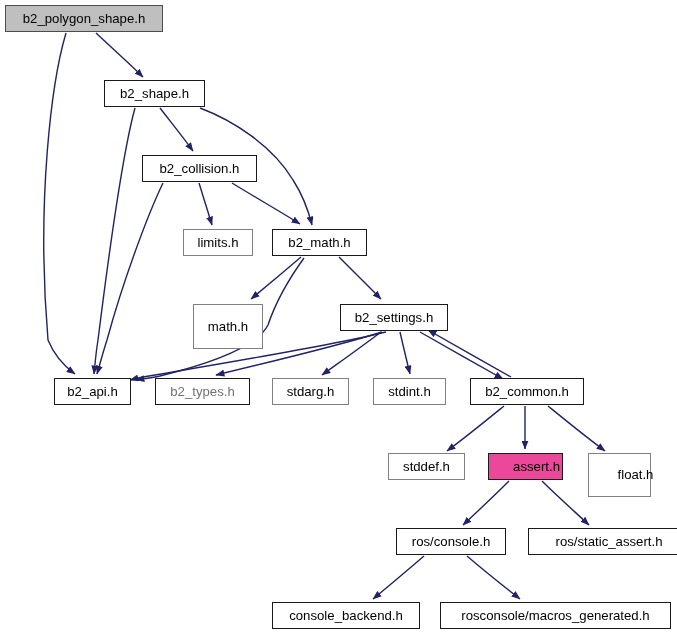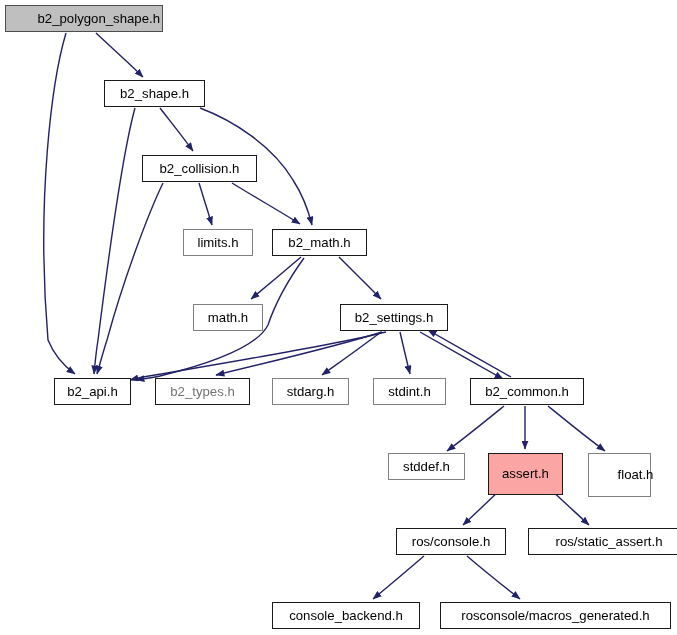--- a/index.html
+++ b/index.html
@@ -84,36 +84,36 @@
         <path d="M 504,406 C 488,419 466,437 447,451" fill="none" stroke="#222266" stroke-width="1.4" marker-end="url(#arrowhead)"></path>
         <path d="M 525,406 C 525,419 525,437 525,449" fill="none" stroke="#222266" stroke-width="1.4" marker-end="url(#arrowhead)"></path>
         <path d="M 548,406 C 564,419 586,437 605,451" fill="none" stroke="#222266" stroke-width="1.4" marker-end="url(#arrowhead)"></path>
         <path d="M 509,481 C 496,494 478,511 463,525" fill="none" stroke="#222266" stroke-width="1.4" marker-end="url(#arrowhead)"></path>
         <path d="M 542,481 C 555,494 574,511 589,525" fill="none" stroke="#222266" stroke-width="1.4" marker-end="url(#arrowhead)"></path>
         <path d="M 424,556 C 410,568 390,585 373,599" fill="none" stroke="#222266" stroke-width="1.4" marker-end="url(#arrowhead)"></path>
         <path d="M 467,556 C 481,568 502,585 520,599" fill="none" stroke="#222266" stroke-width="1.4" marker-end="url(#arrowhead)"></path>
       </g>
   </svg>
   <div id="nodes-group">
-      <div class="node root" style="left: 5px; top: 5px; width: 158px; height: 27px; background: rgb(191, 191, 191); border-color: rgb(77, 77, 77); color: rgb(0, 0, 0); justify-content: flex-end;">
+      <div class="node root" style="left: 5px; top: 5px; width: 158px; height: 27px; background: rgb(191, 191, 191); border-color: rgb(77, 77, 77); color: rgb(0, 0, 0);">
         <span class="label">b2_polygon_shape.h</span>
       </div>
       <div class="node project" style="left: 104px; top: 80px; width: 101px; height: 27px; border-color: rgb(26, 26, 26); background: rgb(255, 255, 255); color: rgb(0, 0, 0);">
         <span class="label">b2_shape.h</span>
       </div>
       <div class="node project" style="left: 142px; top: 155px; width: 115px; height: 27px; border-color: rgb(26, 26, 26); background: rgb(255, 255, 255); color: rgb(0, 0, 0);">
         <span class="label">b2_collision.h</span>
       </div>
       <div class="node system" style="left: 183px; top: 229px; width: 70px; height: 27px; border-color: rgb(128, 128, 128); background: rgb(255, 255, 255); color: rgb(0, 0, 0);">
         <span class="label">limits.h</span>
       </div>
       <div class="node project" style="left: 272px; top: 229px; width: 95px; height: 27px; border-color: rgb(26, 26, 26); background: rgb(255, 255, 255); color: rgb(0, 0, 0); text-align: center;">
         <span class="label">b2_math.h</span>
       </div>
-      <div class="node system" style="left: 193px; top: 304px; width: 70px; height: 27px; border-color: rgb(128, 128, 128); background: rgb(255, 255, 255); color: rgb(0, 0, 0);">
+      <div class="node system" style="left: 193px; top: 304px; width: 70px; height: 45px; border-color: rgb(128, 128, 128); background: rgb(255, 255, 255); color: rgb(0, 0, 0);">
         <span class="label">math.h</span>
       </div>
       <div class="node project" style="left: 340px; top: 304px; width: 108px; height: 27px; border-color: rgb(26, 26, 26); background: rgb(255, 255, 255); color: rgb(0, 0, 0);">
         <span class="label">b2_settings.h</span>
       </div>
       <div class="node project" style="left: 54px; top: 378px; width: 77px; height: 27px; border-color: rgb(26, 26, 26); background: rgb(255, 255, 255); color: rgb(0, 0, 0);">
         <span class="label">b2_api.h</span>
       </div>
       <div class="node project" style="left: 155px; top: 378px; width: 95px; height: 27px; border-color: rgb(26, 26, 26); background: rgb(255, 255, 255); color: #737373;">
         <span class="label">b2_types.h</span>
@@ -123,21 +123,21 @@
       </div>
       <div class="node system" style="left: 373px; top: 378px; width: 73px; height: 27px; border-color: rgb(128, 128, 128); background: rgb(255, 255, 255); color: rgb(0, 0, 0);">
         <span class="label">stdint.h</span>
       </div>
       <div class="node project" style="left: 470px; top: 378px; width: 114px; height: 27px; border-color: rgb(26, 26, 26); background: rgb(255, 255, 255); color: rgb(0, 0, 0);">
         <span class="label">b2_common.h</span>
       </div>
       <div class="node system" style="left: 388px; top: 453px; width: 77px; height: 27px; border-color: rgb(128, 128, 128); background: rgb(255, 255, 255); color: rgb(0, 0, 0);">
         <span class="label">stddef.h</span>
       </div>
-      <div class="node project" style="left: 488px; top: 453px; width: 75px; height: 42px; border-color: rgb(26, 26, 26); background: #fca5a5; color: rgb(0, 0, 0);">
+      <div class="node project" style="left: 488px; top: 453px; width: 75px; height: 27px; border-color: rgb(26, 26, 26); background: #ec4899; color: rgb(0, 0, 0); justify-content: flex-end;">
         <span class="label">assert.h</span>
       </div>
       <div class="node system" style="left: 588px; top: 453px; width: 63px; height: 44px; border-color: rgb(128, 128, 128); background: rgb(255, 255, 255); color: rgb(0, 0, 0); padding-left: 32px;">
         <span class="label">float.h</span>
       </div>
       <div class="node project" style="left: 396px; top: 528px; width: 110px; height: 27px; border-color: rgb(26, 26, 26); background: rgb(255, 255, 255); color: rgb(0, 0, 0);">
         <span class="label">ros/console.h</span>
       </div>
       <div class="node project" style="left: 528px; top: 528px; width: 162px; height: 27px; border-color: rgb(26, 26, 26); background: rgb(255, 255, 255); color: rgb(0, 0, 0);">
         <span class="label">ros/static_assert.h</span>

